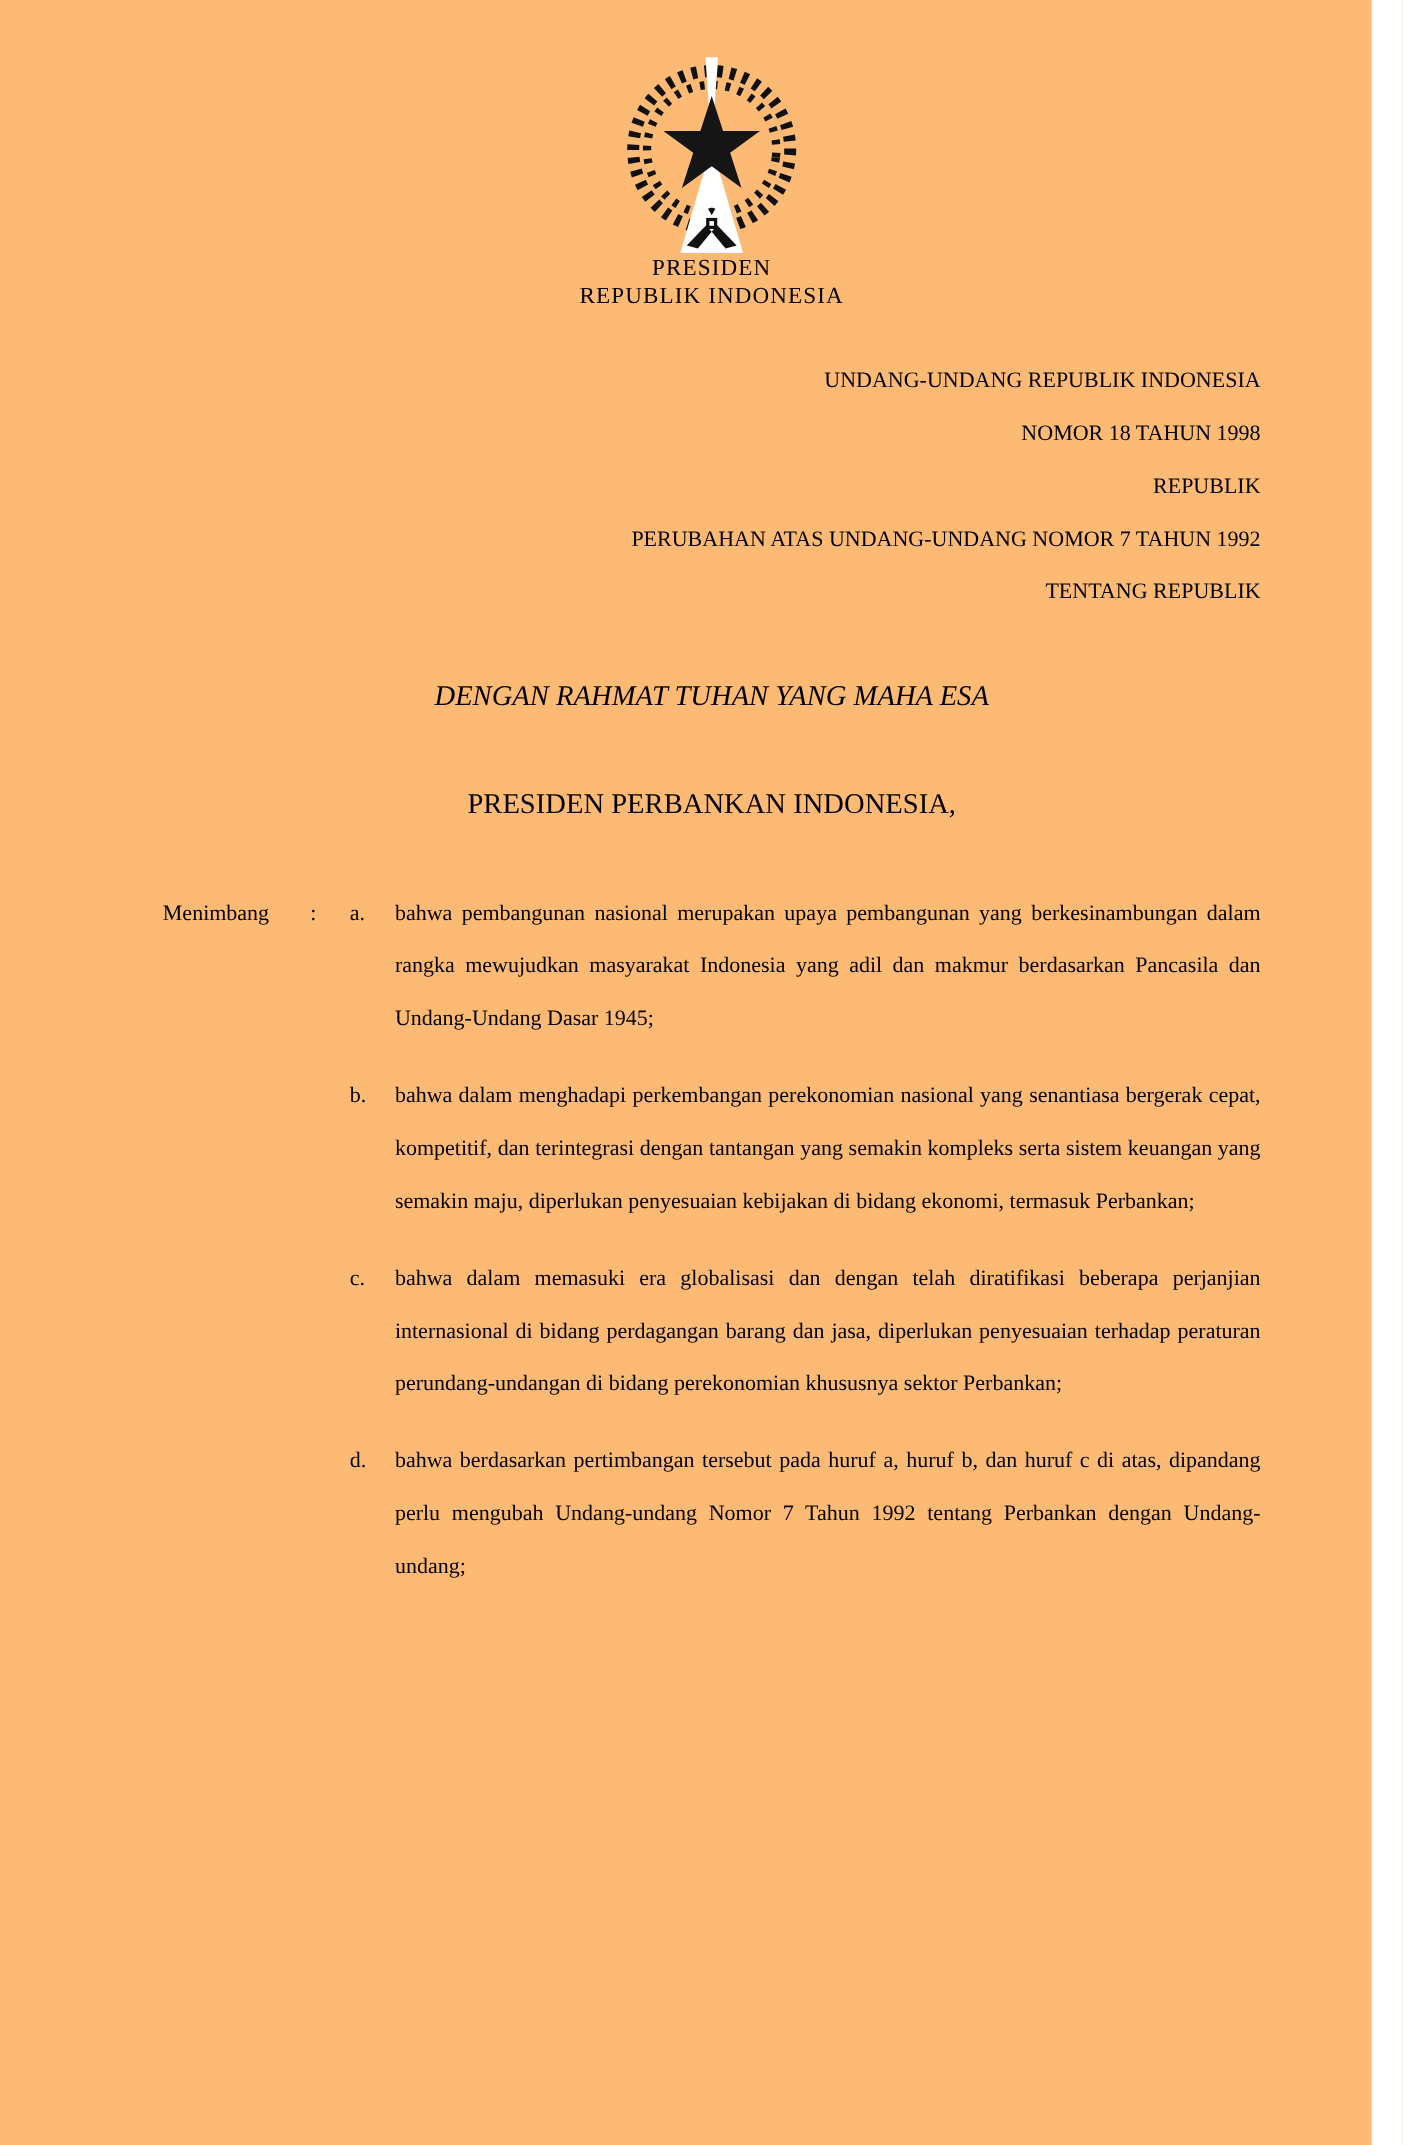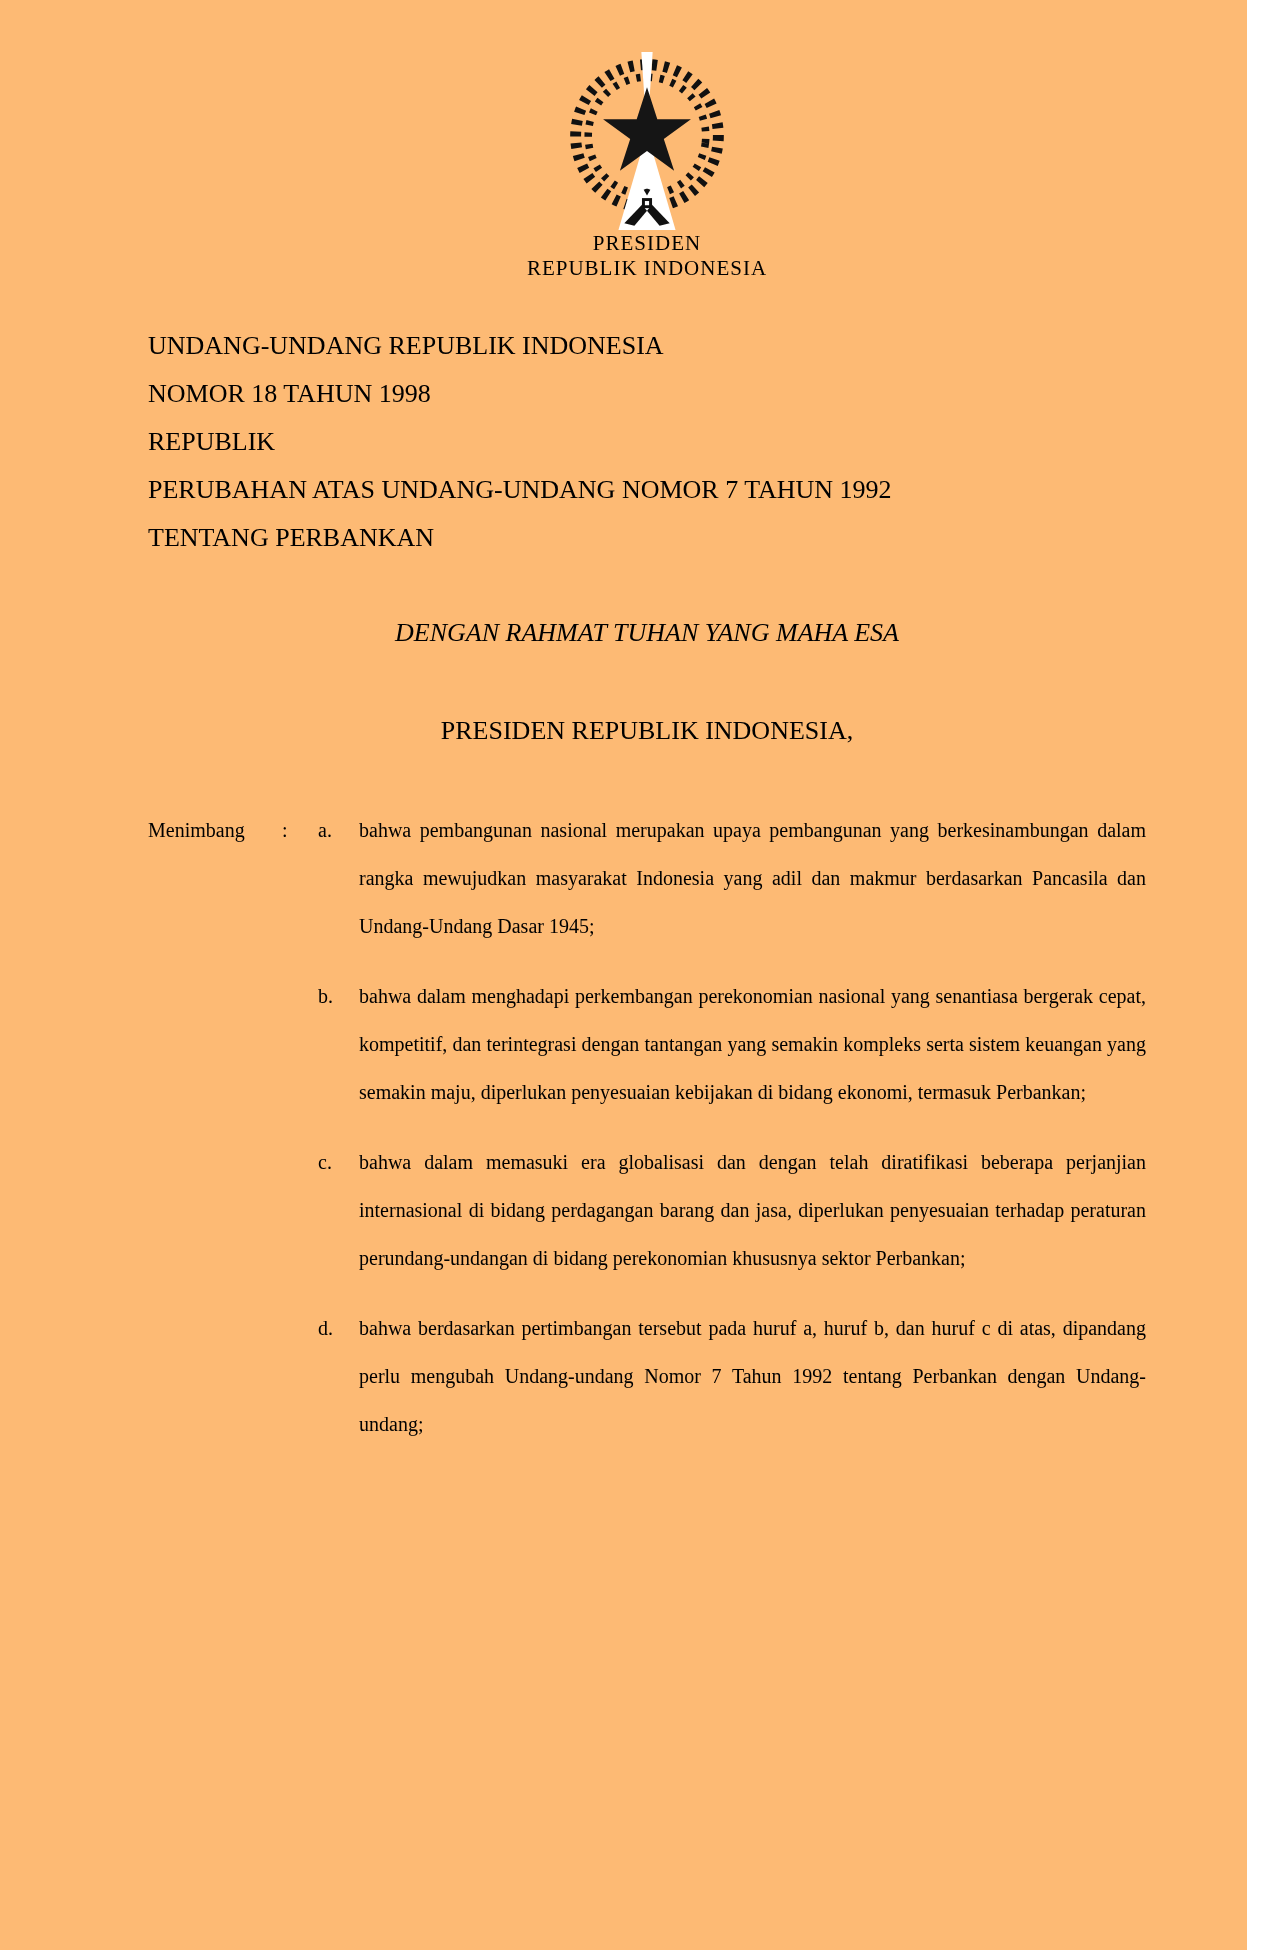--- a/index.html
+++ b/index.html
@@ -15,21 +15,21 @@
 
   .seal{position:absolute;top:52px;left:50%;transform:translateX(-50%);}
 
   .seal-caption{
     position:absolute;top:231px;left:0;width:100%;
     text-align:center;font-size:21px;line-height:25px;letter-spacing:1px;
   }
 
   .title-block{
     position:absolute;top:322px;left:0;width:100%;
-    text-align:left;font-size:26px;line-height:48px;
+    text-align:right;font-size:20px;line-height:48px;
     white-space:nowrap;
   }
   .center-line{
     position:absolute;left:0;width:100%;
     text-align:center;font-size:26px;line-height:48px;white-space:nowrap;
   }
   .invocation{top:609px;font-style:italic;}
   .issuer{top:707px;}
 
   .considerations{
@@ -77,26 +77,26 @@
     <div class="seal-caption">
       <div>PRESIDEN</div>
       <div>REPUBLIK INDONESIA</div>
     </div>
 
     <div class="title-block">
       <div>UNDANG-UNDANG REPUBLIK INDONESIA</div>
       <div>NOMOR 18 TAHUN 1998</div>
       <div>REPUBLIK</div>
       <div>PERUBAHAN ATAS UNDANG-UNDANG NOMOR 7 TAHUN 1992</div>
-      <div>TENTANG PERBANKAN</div>
+      <div>TENTANG REPUBLIK</div>
     </div>
 
     <div class="center-line invocation">DENGAN RAHMAT TUHAN YANG MAHA ESA</div>
 
-    <div class="center-line issuer">PRESIDEN REPUBLIK INDONESIA,</div>
+    <div class="center-line issuer">PRESIDEN PERBANKAN INDONESIA,</div>
 
     <div class="considerations">
       <div class="c-label">Menimbang</div>
       <div class="c-colon">:</div>
       <div class="c-items">
 
         <div class="c-item">
           <div class="c-marker">a.</div>
           <div class="c-text">bahwa pembangunan nasional merupakan upaya pembangunan yang berkesinambungan dalam rangka mewujudkan masyarakat Indonesia yang adil dan makmur berdasarkan Pancasila dan Undang-Undang Dasar 1945;</div>
         </div>

